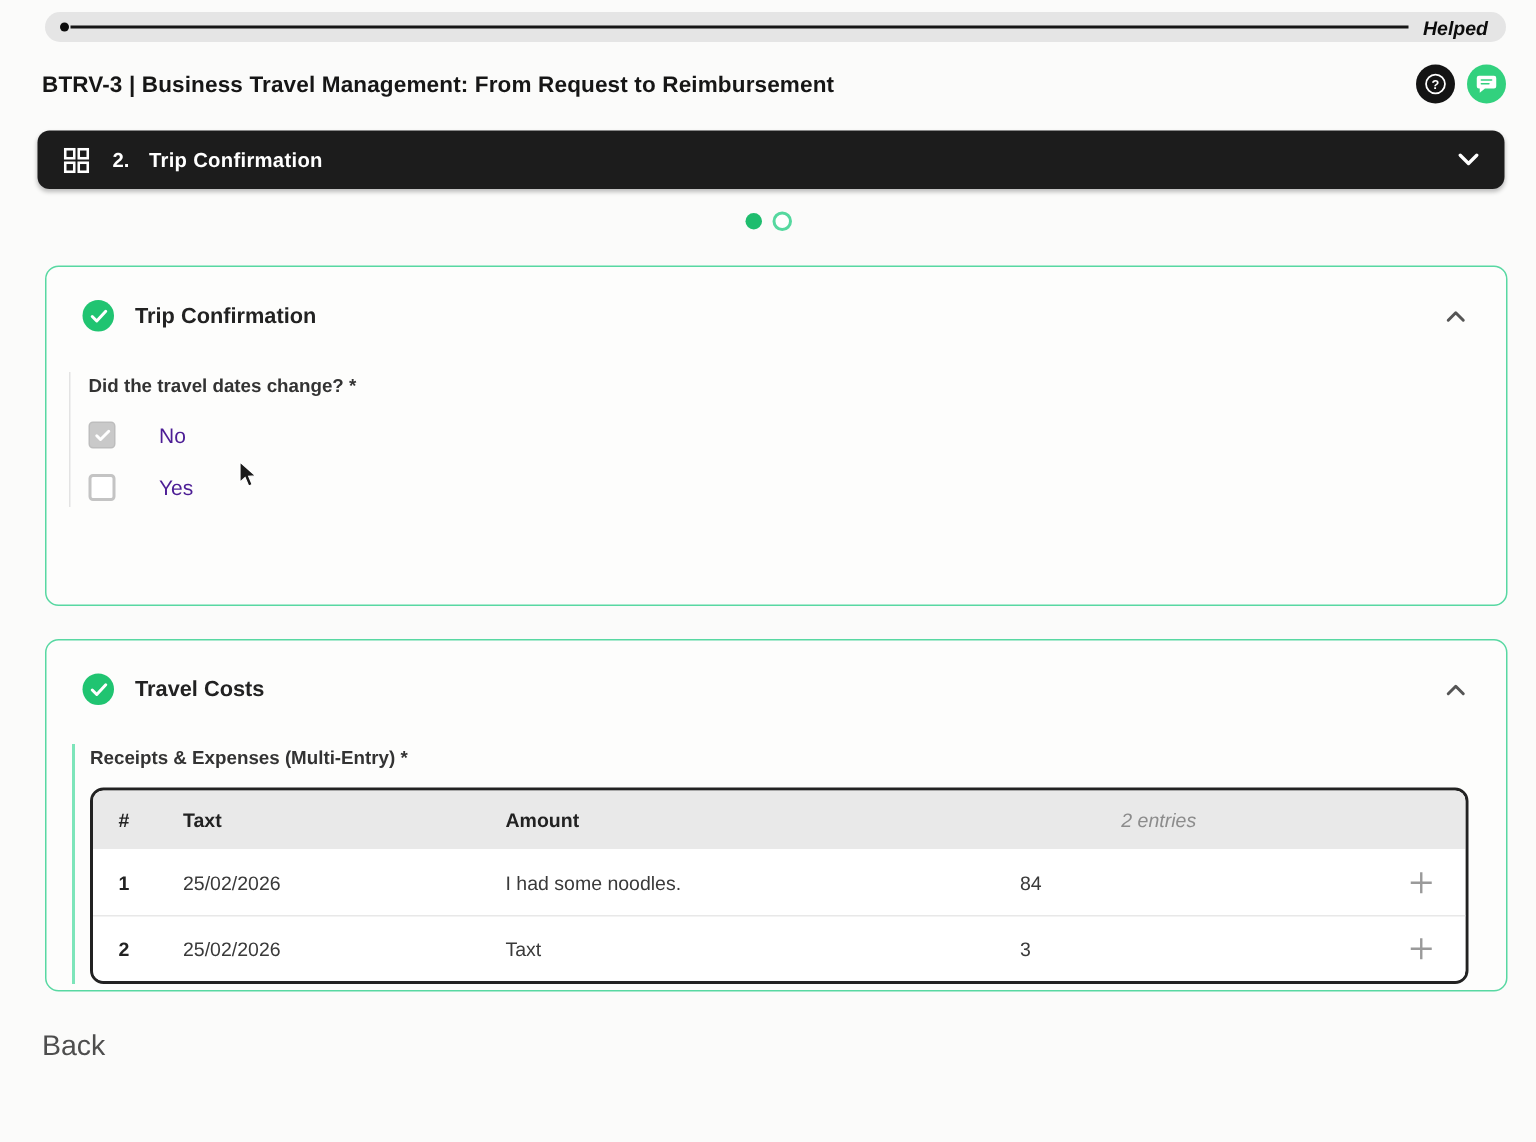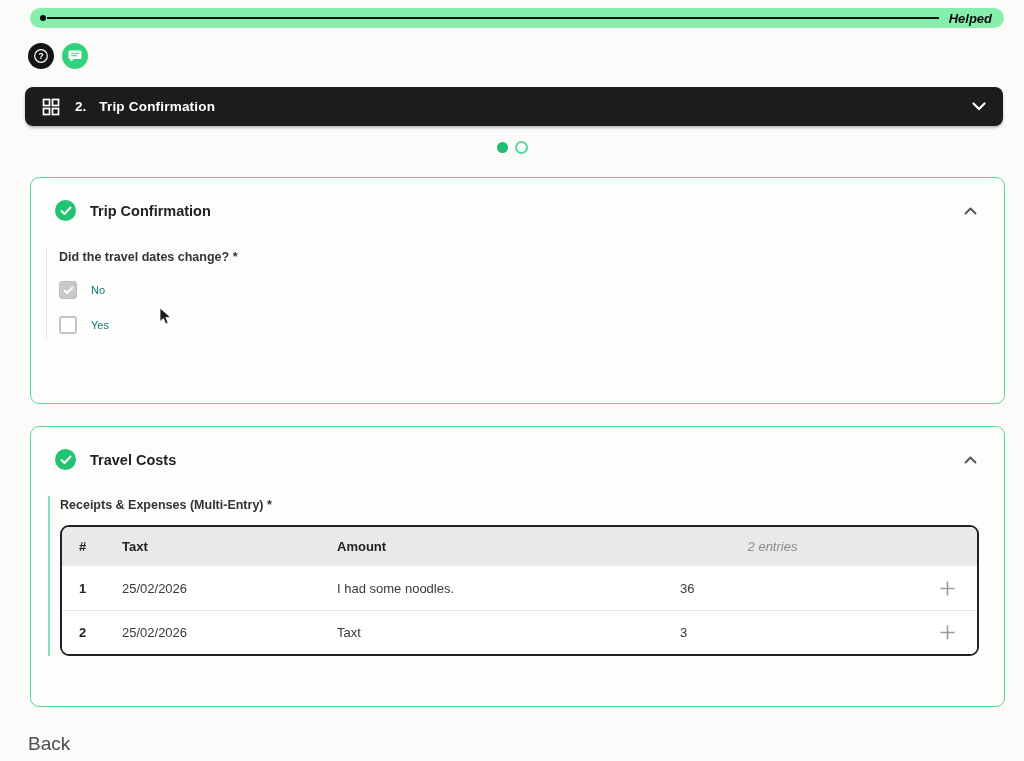--- a/index.html
+++ b/index.html
@@ -9,21 +9,21 @@
     background:#fbfbfa;
     color:#222;
     position:relative;
     overflow:hidden;
   }
 
   
   .progress-track {
     margin:8px 20px 0 30px;
     height:20px;
-    background:#86efac;
+    background:#e5e5e5;
     border-radius:10px;
     display:flex;
     align-items:center;
     padding:0 12px 0 10px;
   }
   .progress-dot { width:6px; height:6px; background:#0d0d0d; border-radius:50%; flex:0 0 auto; }
   .progress-line { flex:1; height:2px; background:#151515; margin:0 10px 0 1px; }
   .progress-label { font-size:13px; font-style:italic; font-weight:600; color:#0d0d0d; }
 
   
@@ -57,34 +57,34 @@
   .dot-inactive { width:13px; height:13px; border-radius:50%; border:2px solid #55d89f; background:#fff; }
 
   
   .card {
     margin:0 19px 0 30px;
     border:1px solid #58d8a2;
     border-radius:9px;
     background:#fdfdfc;
   }
   .card-1 { margin-top:23px; height:227px; }
-  .card-2 { margin-top:22px; height:281px; }
+  .card-2 { margin-top:22px; height:235px; }
   .card-header { display:flex; align-items:center; padding:22px 27px 0 24px; }
   .check-badge { width:21px; height:21px; border-radius:50%; background:#20c471; display:flex; align-items:center; justify-content:center; flex:0 0 auto; }
   .card-title { margin-left:14px; font-size:14.5px; font-weight:700; color:#222; }
   .collapse-chevron { margin-left:auto; display:flex; cursor:pointer; color:#555; }
 
   
   .question-group { margin:27px 0 0 15px; border-left:1px solid #e3e3e3; padding:2px 0 4px 12px; }
   .question-label { font-size:12.5px; font-weight:700; color:#333; }
   .checkbox-row { display:flex; align-items:center; margin-top:17px; cursor:pointer; width:max-content; }
   .checkbox-box { width:18px; height:18px; border-radius:3px; display:flex; align-items:center; justify-content:center; }
   .checkbox-box.checked { background:#c9c9c9; border:1px solid #bdbdbd; }
   .checkbox-box.unchecked { background:#fff; border:2px solid #c4c4c4; }
-  .checkbox-label { margin-left:14px; font-size:11px; color:#0f766e; }
+  .checkbox-label { margin-left:29px; font-size:14px; color:#4c1d95; }
 
   
   .field-group { margin:26px 0 0 17px; border-left:2px solid #7de5ba; padding:2px 25px 0 10px; }
   .field-label { font-size:12.5px; font-weight:700; color:#333; }
   .entry-table { margin-top:13px; border:2px solid #222; border-radius:9px; overflow:hidden; background:#fff; }
   .t-row { display:grid; grid-template-columns:60px 215px 343px 1fr 92px; align-items:center; }
   .t-head { background:#e9e9e9; height:39px; font-size:13px; font-weight:700; color:#222; }
   .t-body-row { height:44px; font-size:13px; color:#3a3a3a; background:#fff; }
   .t-body-row + .t-body-row { border-top:1px solid #e8e8e8; }
   .cell-index { padding-left:17px; }
@@ -106,20 +106,21 @@
 
 
 <div class="progress-track">
   <div class="progress-dot"></div>
   <div class="progress-line"></div>
   <div class="progress-label">Helped</div>
 </div>
 
 
 <div class="header-row">
+  <div class="page-title">BTRV-3 | Business Travel Management: From Request to Reimbursement</div>
   <div class="icon-btn help">
     <span style="display:flex;">
       <svg width="16" height="16" viewBox="0 0 16 16">
           <circle cx="8" cy="8" r="6.3" fill="none" stroke="#fff" stroke-width="1.2"></circle>
           <text x="8" y="11" text-anchor="middle" font-size="8.5" font-weight="bold" fill="#fff" font-family="Liberation Sans, sans-serif">?</text>
         </svg>
     </span>
   </div>
   <div class="icon-btn chat">
     <span style="display:flex;">
@@ -212,21 +213,21 @@
       <div class="t-row t-head">
         <div class="cell-index">#</div>
         <div>Taxt</div>
         <div>Amount</div>
         <div class="cell-entries">2 entries</div>
       </div>
       <div class="t-row t-body-row">
         <div class="cell-index">1</div>
         <div>25/02/2026</div>
         <div>I had some noodles.</div>
-        <div>36</div>
+        <div>84</div>
         <div class="cell-add">
           <span class="add-btn">
             <svg width="17" height="17" viewBox="0 0 17 17">
                 <line x1="8.5" y1="1.5" x2="8.5" y2="15.5" stroke="#9a9a9a" stroke-width="1.6"></line>
                 <line x1="1.5" y1="8.5" x2="15.5" y2="8.5" stroke="#9a9a9a" stroke-width="1.6"></line>
               </svg>
           </span>
         </div>
       </div>
       <div class="t-row t-body-row">

